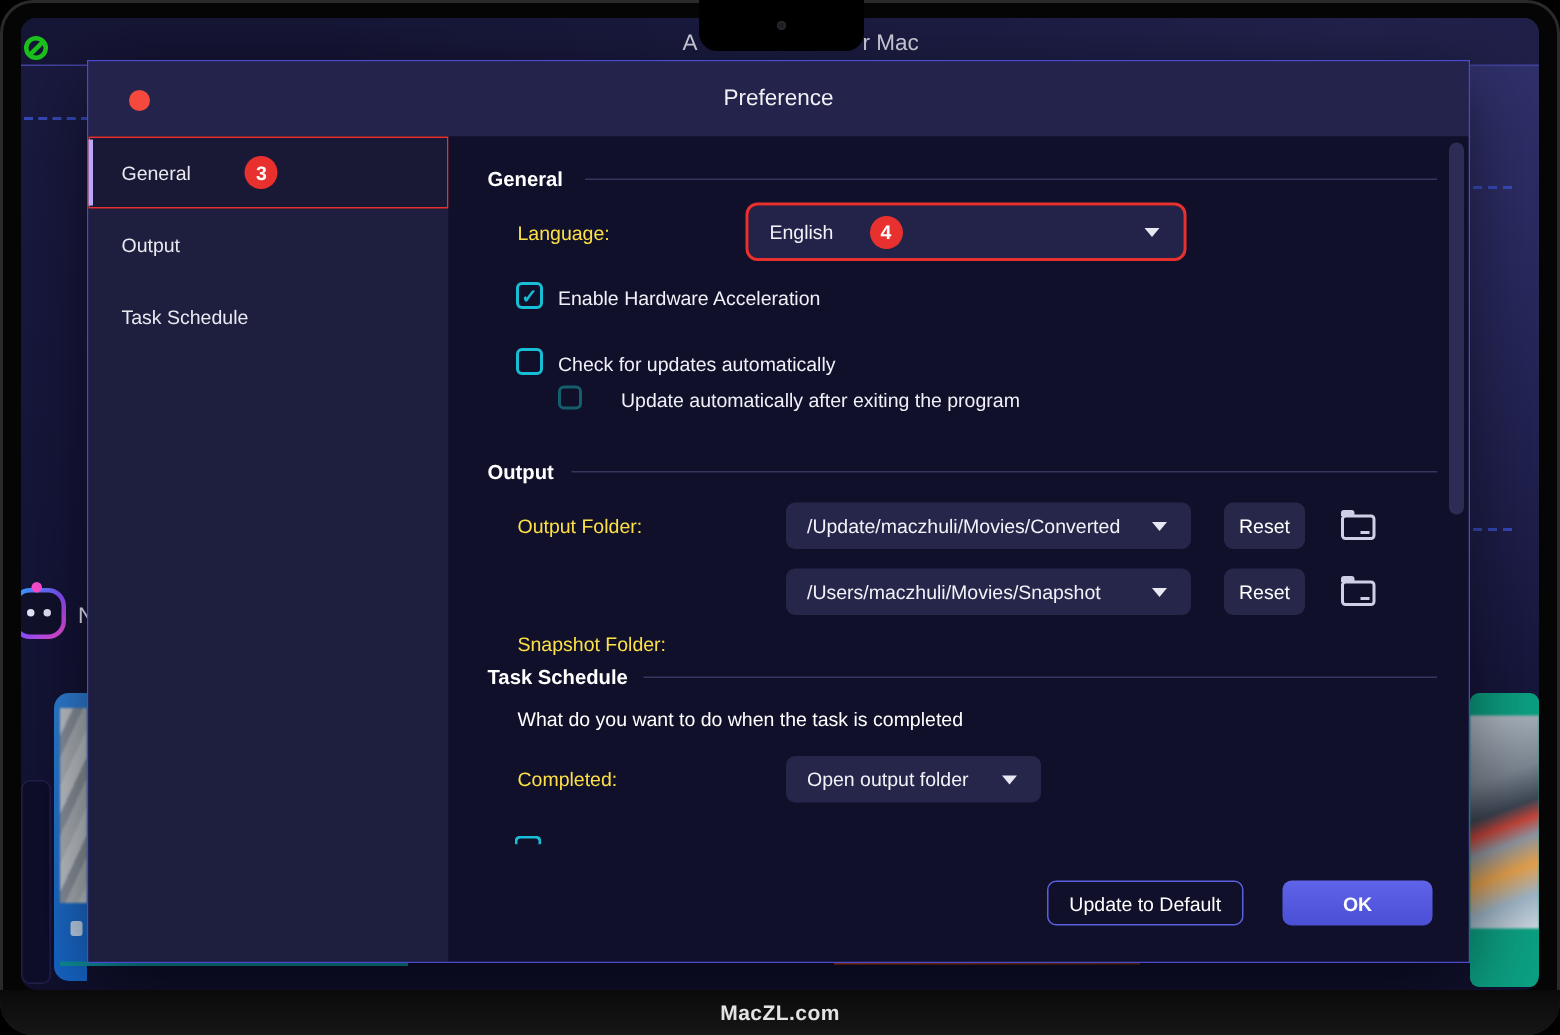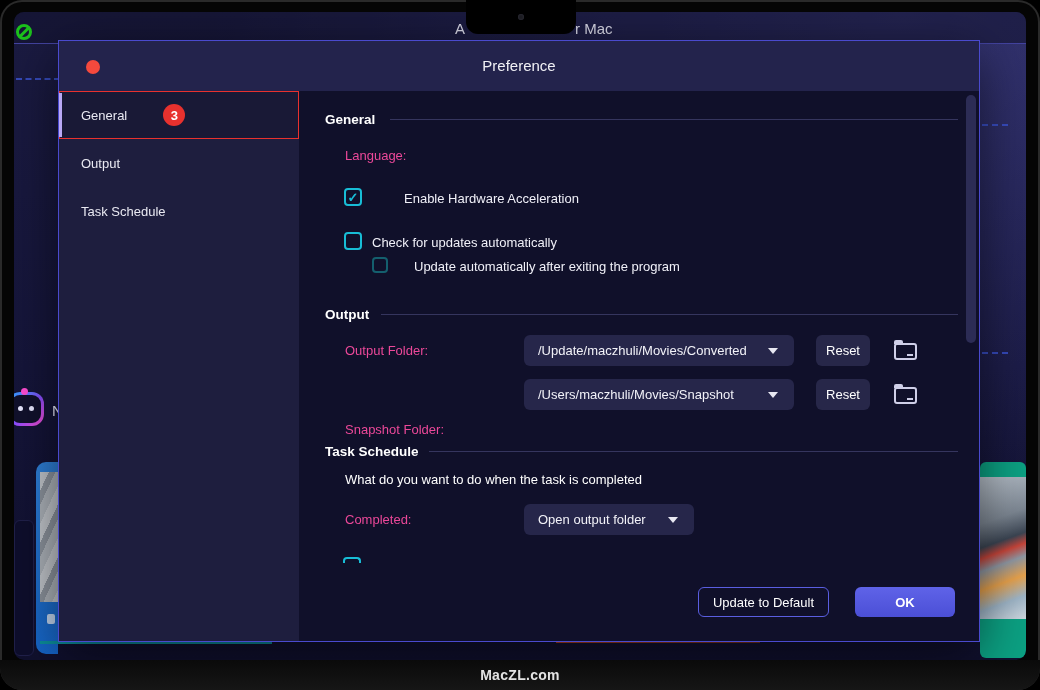--- a/index.html
+++ b/index.html
@@ -60,21 +60,21 @@
   .side-item { position:relative; height:48px; display:flex; align-items:center; padding-left:22px; color:#e9e9f2; font-size:13px; cursor:pointer; }
   .side-item.selected { background:#191936; outline:1px solid #e8312e; outline-offset:-1px; }
   .side-item.selected::before { content:""; position:absolute; left:0; top:2px; bottom:2px; width:3px; background:#b9a8f5; }
   .badge { display:inline-flex; align-items:center; justify-content:center; width:22px; height:22px; border-radius:50%; background:#e8312e; color:#fff; font-size:13px; font-weight:bold; margin-left:36px; }
 
   .content { position:relative; flex:1; background:#10102a; }
 
   .section-head { position:absolute; display:flex; align-items:center; color:#fff; font-size:13.5px; font-weight:bold; }
   .divider { position:absolute; height:1px; background:#35355e; }
 
-  .field-label { position:absolute; color:#ec4899; font-size:13px; }
+  .field-label { position:absolute; color:#fde047; font-size:13px; }
   .dim { color:#9191ad; }
 
   .dropdown { position:absolute; background:#26264a; border-radius:6px; display:flex; align-items:center; color:#f2f2f8; font-size:13px; padding:0 14px; cursor:pointer; }
   .dropdown .caret { position:absolute; right:16px; width:0; height:0; border-left:5px solid transparent; border-right:5px solid transparent; border-top:6px solid #e8e8f2; }
   .dropdown.annotated { outline:2px solid #e8312e; outline-offset:0; background:#23234a; }
 
   .checkbox { position:absolute; width:18px; height:18px; border:2px solid #18bdd6; border-radius:4px; display:flex; align-items:center; justify-content:center; cursor:pointer; }
   .checkbox .mark { color:#18bdd6; font-size:13px; font-weight:bold; line-height:1; }
   .checkbox.small { width:16px; height:16px; }
   .checkbox.disabled { border-color:#145f6e; }
@@ -151,25 +151,30 @@
             <span>Task Schedule</span>
           </div>
         </div>
 
         <div class="content">
 
           <div class="section-head" style="left:26px; top:21px;">General</div>
           <div class="divider" style="left:91px; top:28px; width:568px;"></div>
 
           <div class="field-label" style="left:46px; top:57px;">Language:</div>
+          <div class="dropdown annotated" style="left:200px; top:46px; width:290px; height:35px;">
+            <span>English</span>
+            <span class="badge" style="margin-left:24px;">4</span>
+            <span class="caret"></span>
+          </div>
 
           <div class="checkbox" style="left:45px; top:97px;">
             <span class="mark">✓</span>
           </div>
-          <div class="cb-label" style="left:73px; top:100px;margin-left:32px;">Enable Hardware Acceleration</div>
+          <div class="cb-label" style="left:73px; top:100px;">Enable Hardware Acceleration</div>
 
           <div class="checkbox" style="left:45px; top:141px;"></div>
           <div class="cb-label" style="left:73px; top:144px;">Check for updates automatically</div>
 
           <div class="checkbox small disabled" style="left:73px; top:166px;"></div>
           <div class="cb-label dim" style="left:97px; top:168px;margin-left:18px;">Update automatically after exiting the program</div>
 
           <div class="section-head" style="left:26px; top:216px;">Output</div>
           <div class="divider" style="left:82px; top:223px; width:577px;"></div>
 

